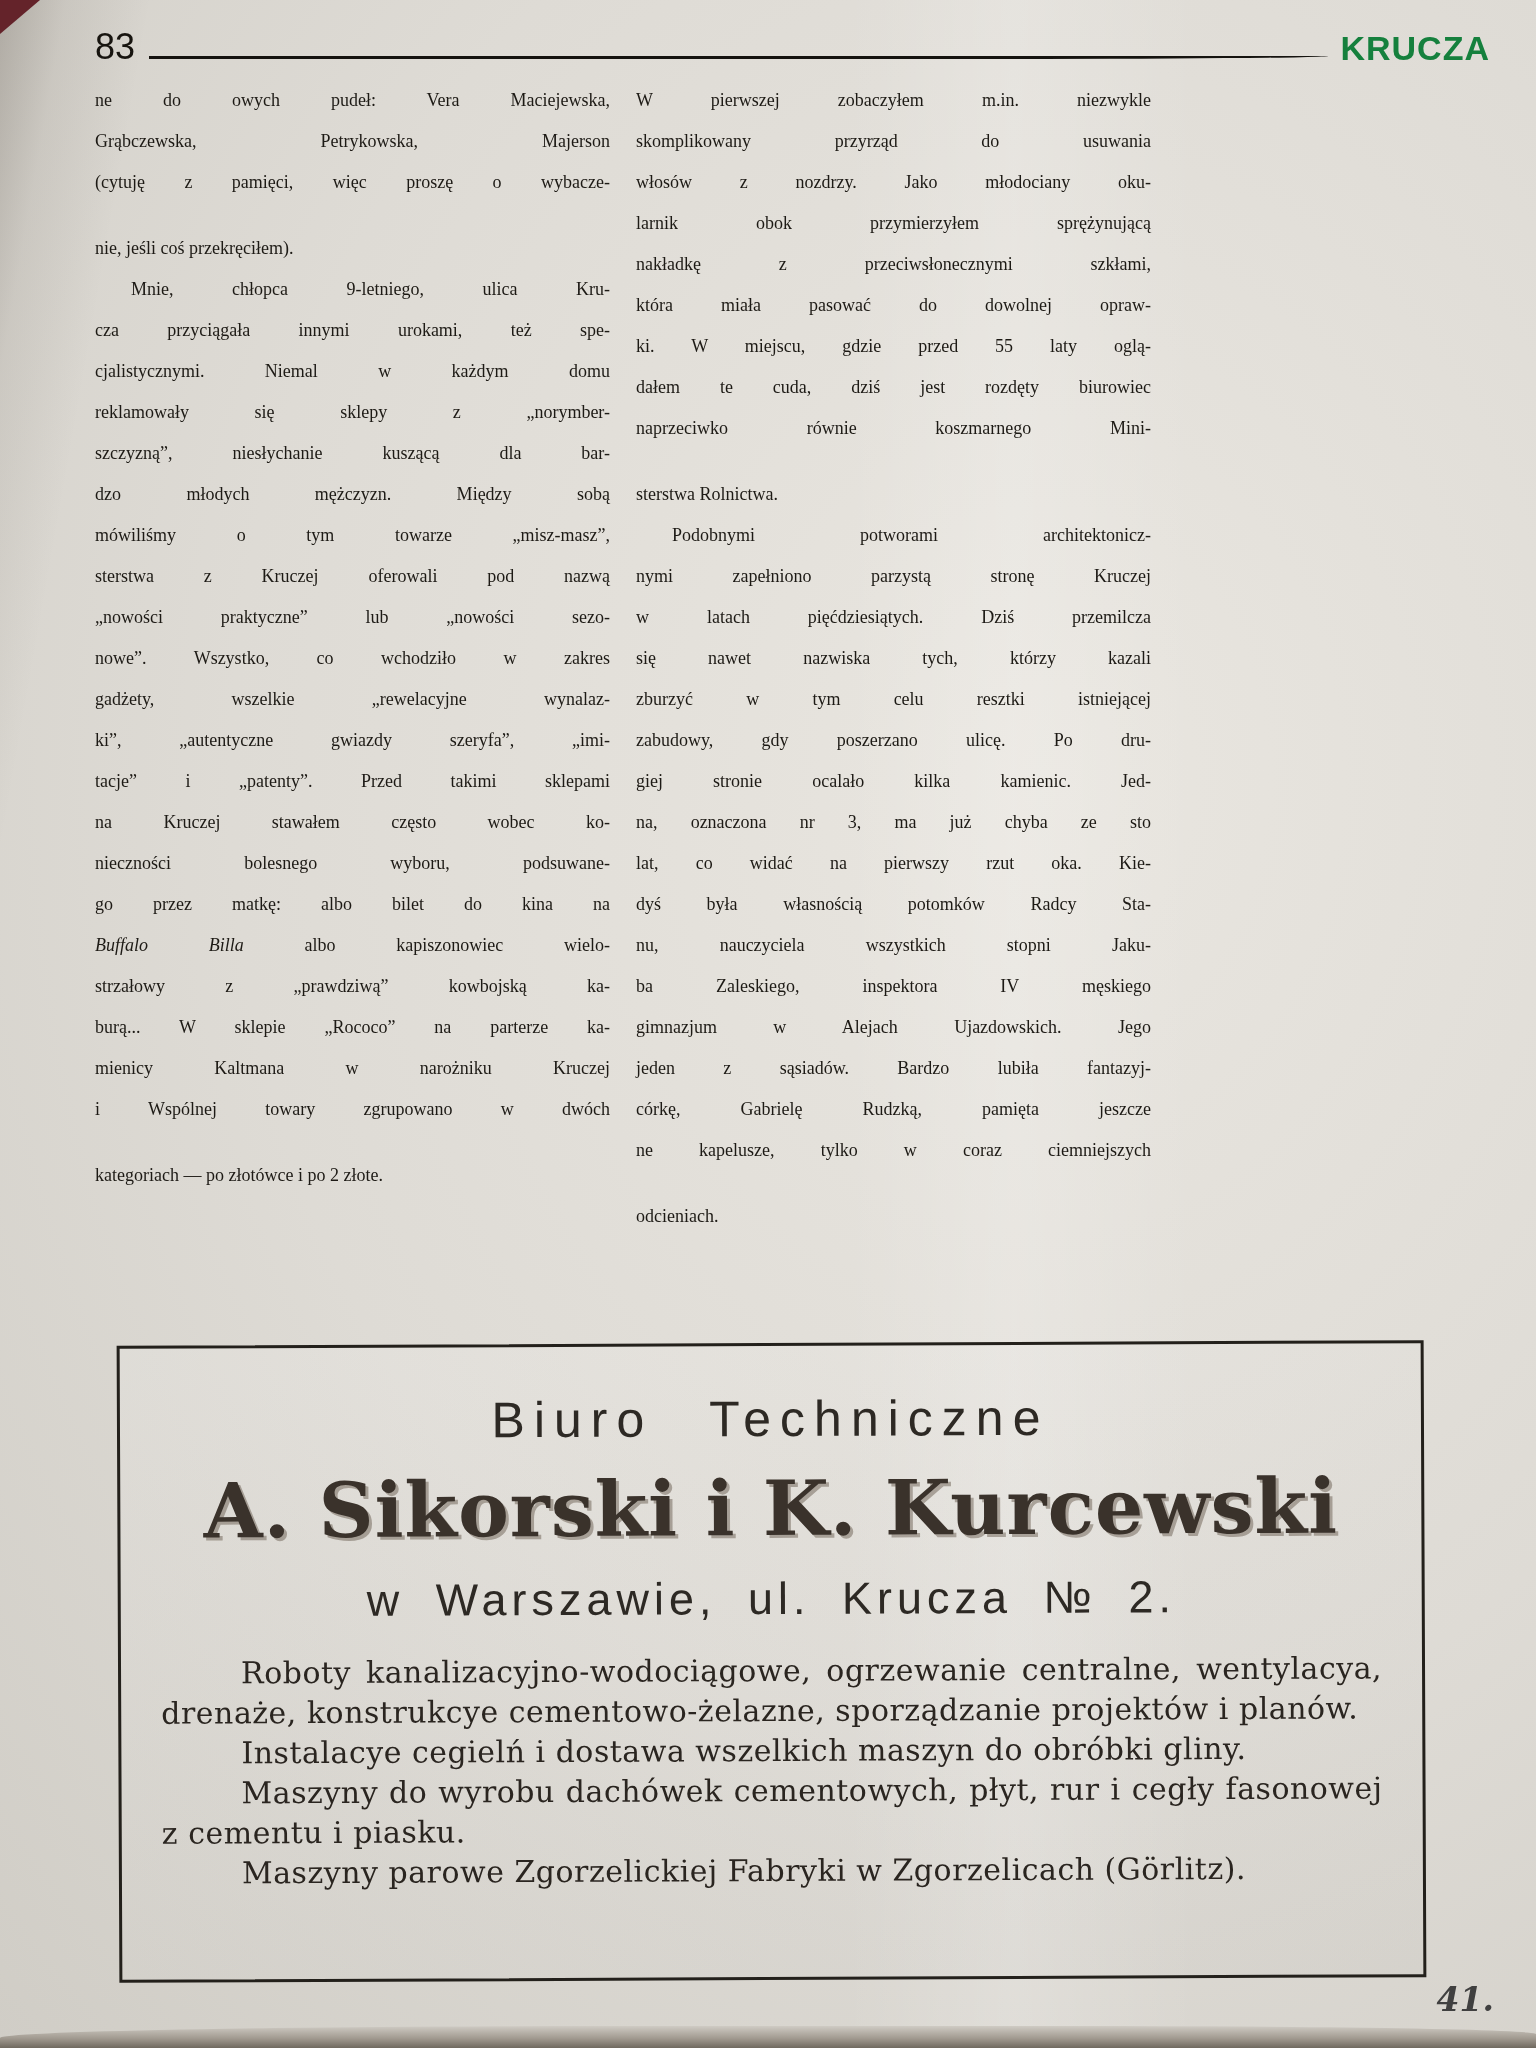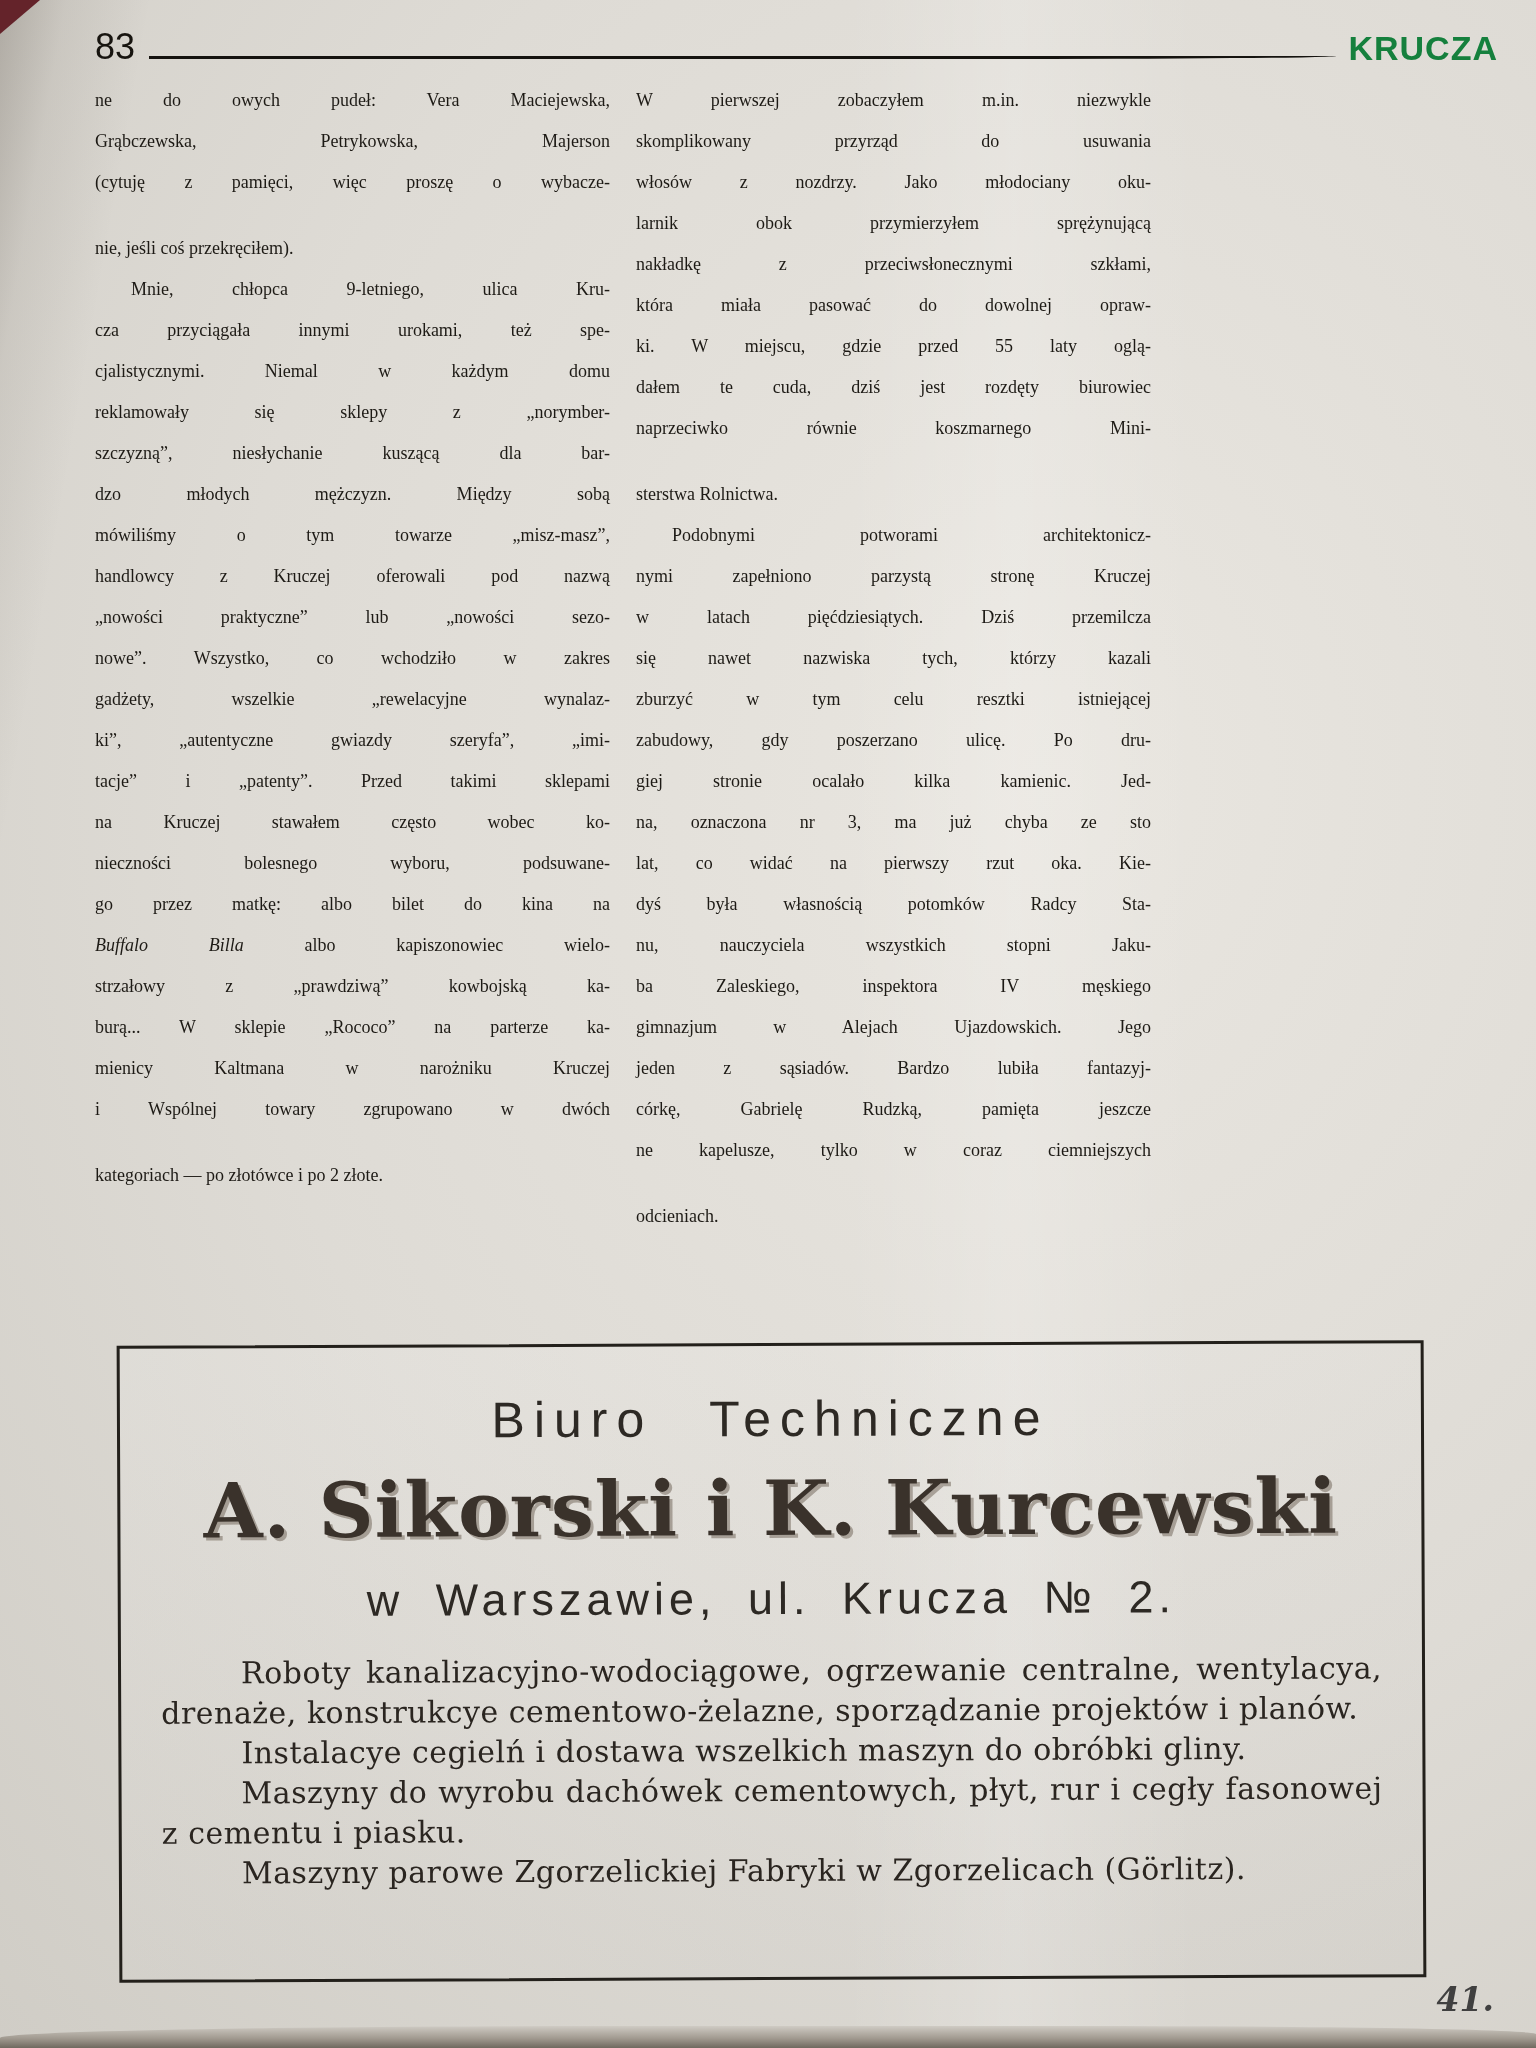--- a/index.html
+++ b/index.html
@@ -11,21 +11,21 @@
       radial-gradient(ellipse at 68% 38%, #e9e6e0 0%, #dedbd5 55%, #d0cdc6 100%);
     font-family:"Liberation Serif", serif;
   }
   .corner-red{position:absolute;top:0;left:0;width:40px;height:34px;
     background:#64232a;clip-path:polygon(0 0,100% 0,0 100%);}
   .bottom-edge{position:absolute;left:0;bottom:0;width:100%;height:22px;
     background:linear-gradient(#cfcbc4 0%, #a29b91 55%, #6f695f 100%);
     border-top-left-radius:40% 12px;border-top-right-radius:30% 8px;}
 
   
-  .page-header{position:absolute;top:26px;left:95px;right:38px;
+  .page-header{position:absolute;top:26px;left:95px;right:46px;
     display:flex;align-items:flex-end;}
   .page-number{font-family:"Liberation Sans",sans-serif;font-size:36px;color:#17140f;}
   .header-rule{flex:1;border-bottom:3px solid #15130f;margin:0 12px 9px 14px;
     border-radius:0 0 60% 0/0 0 6px 0;}
   .header-title{font-family:"Liberation Sans",sans-serif;font-weight:700;
     font-size:34px;letter-spacing:1px;color:#15803d;}
 
   
   .columns{position:absolute;top:80px;left:95px;width:1056px;display:flex;gap:26px;}
   .col{width:515px;font-size:18px;color:#1d1a15;}
@@ -68,21 +68,21 @@
       <div class="line">Grąbczewska, Petrykowska, Majerson</div>
       <div class="line">(cytuję z pamięci, więc proszę o wybacze-</div>
       <div class="line end">nie, jeśli coś przekręciłem).</div>
       <div class="line indent">Mnie, chłopca 9-letniego, ulica Kru-</div>
       <div class="line">cza przyciągała innymi urokami, też spe-</div>
       <div class="line">cjalistycznymi. Niemal w każdym domu</div>
       <div class="line">reklamowały się sklepy z „norymber-</div>
       <div class="line">szczyzną”, niesłychanie kuszącą dla bar-</div>
       <div class="line">dzo młodych mężczyzn. Między sobą</div>
       <div class="line">mówiliśmy o tym towarze „misz-masz”,</div>
-      <div class="line">handlowcy z Kruczej oferowali pod nazwą</div>
+      <div class="line">sterstwa z Kruczej oferowali pod nazwą</div>
       <div class="line">„nowości praktyczne” lub „nowości sezo-</div>
       <div class="line">nowe”. Wszystko, co wchodziło w zakres</div>
       <div class="line">gadżety, wszelkie „rewelacyjne wynalaz-</div>
       <div class="line">ki”, „autentyczne gwiazdy szeryfa”, „imi-</div>
       <div class="line">tacje” i „patenty”. Przed takimi sklepami</div>
       <div class="line">na Kruczej stawałem często wobec ko-</div>
       <div class="line">nieczności bolesnego wyboru, podsuwane-</div>
       <div class="line">go przez matkę: albo bilet do kina na</div>
       <div class="line"><i>Buffalo Billa</i><span> albo kapiszonowiec wielo-</span></div>
       <div class="line">strzałowy z „prawdziwą” kowbojską ka-</div>

